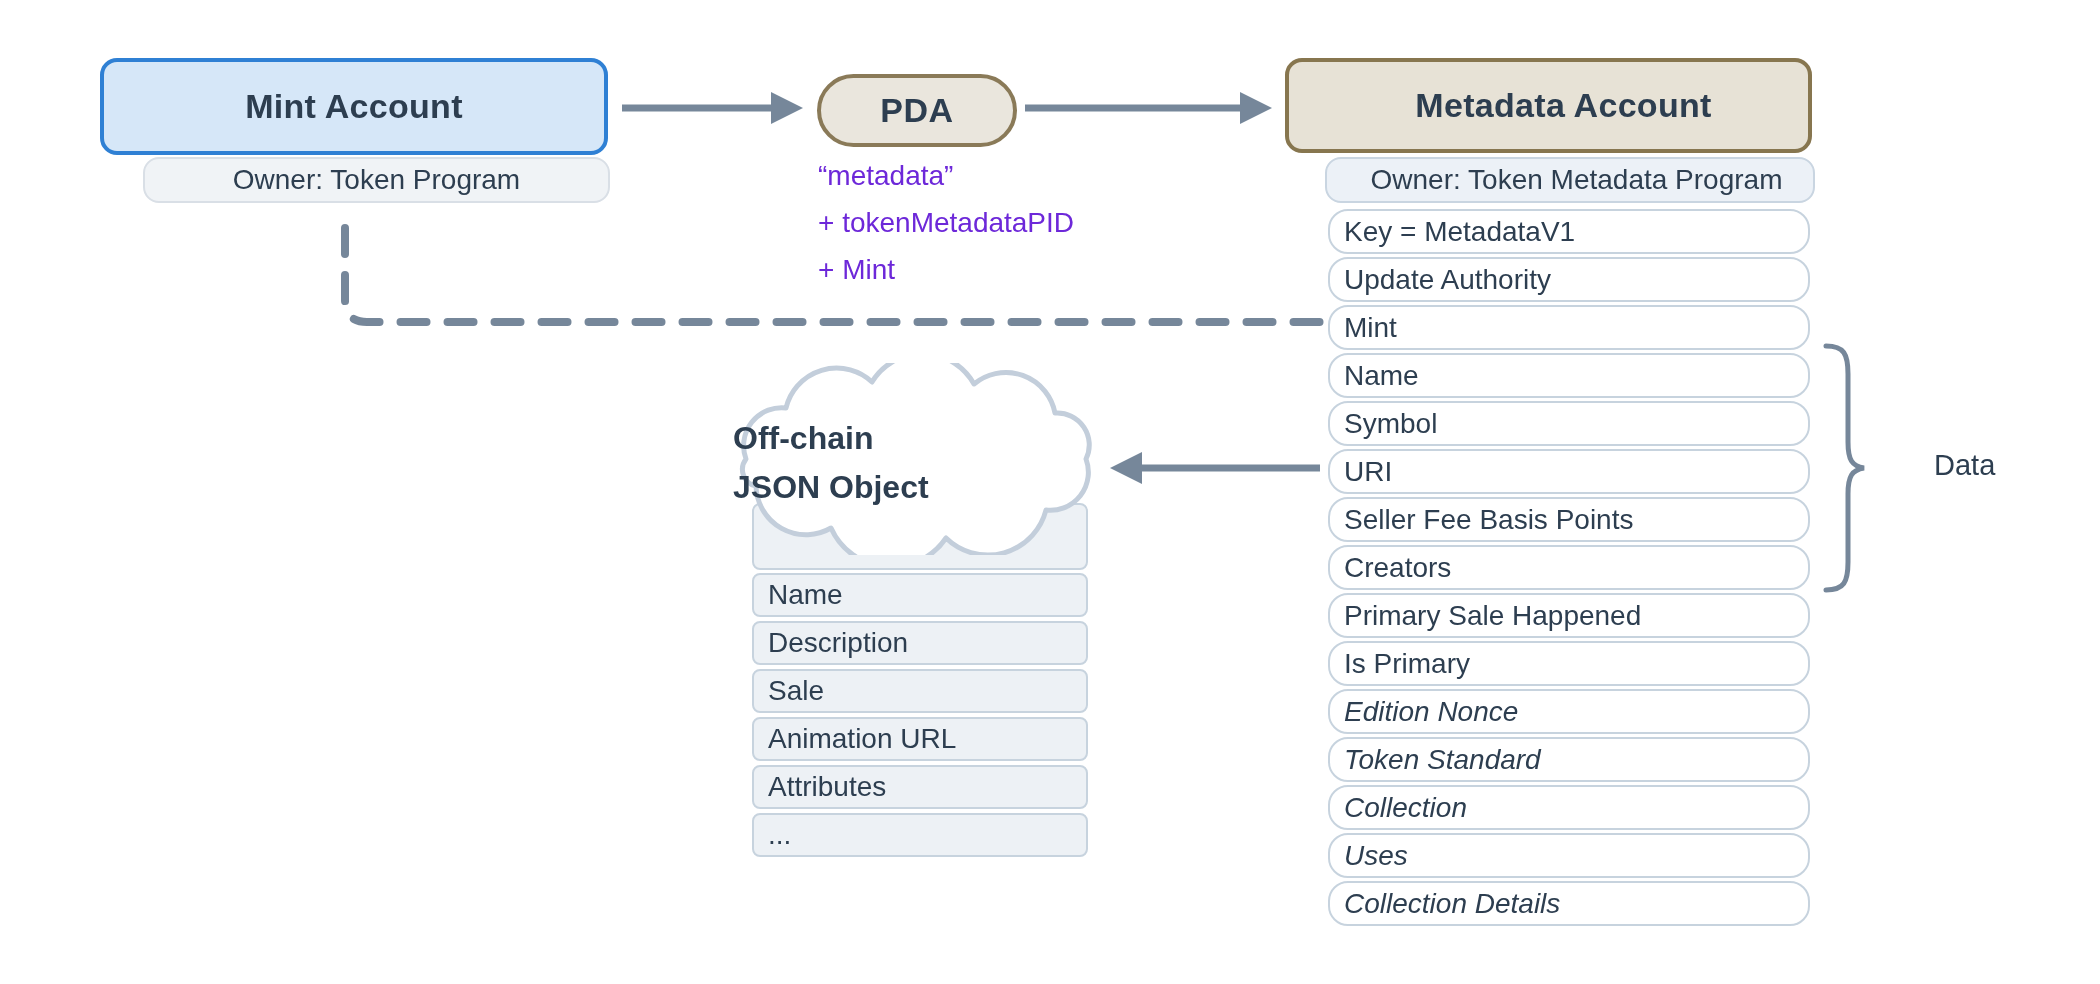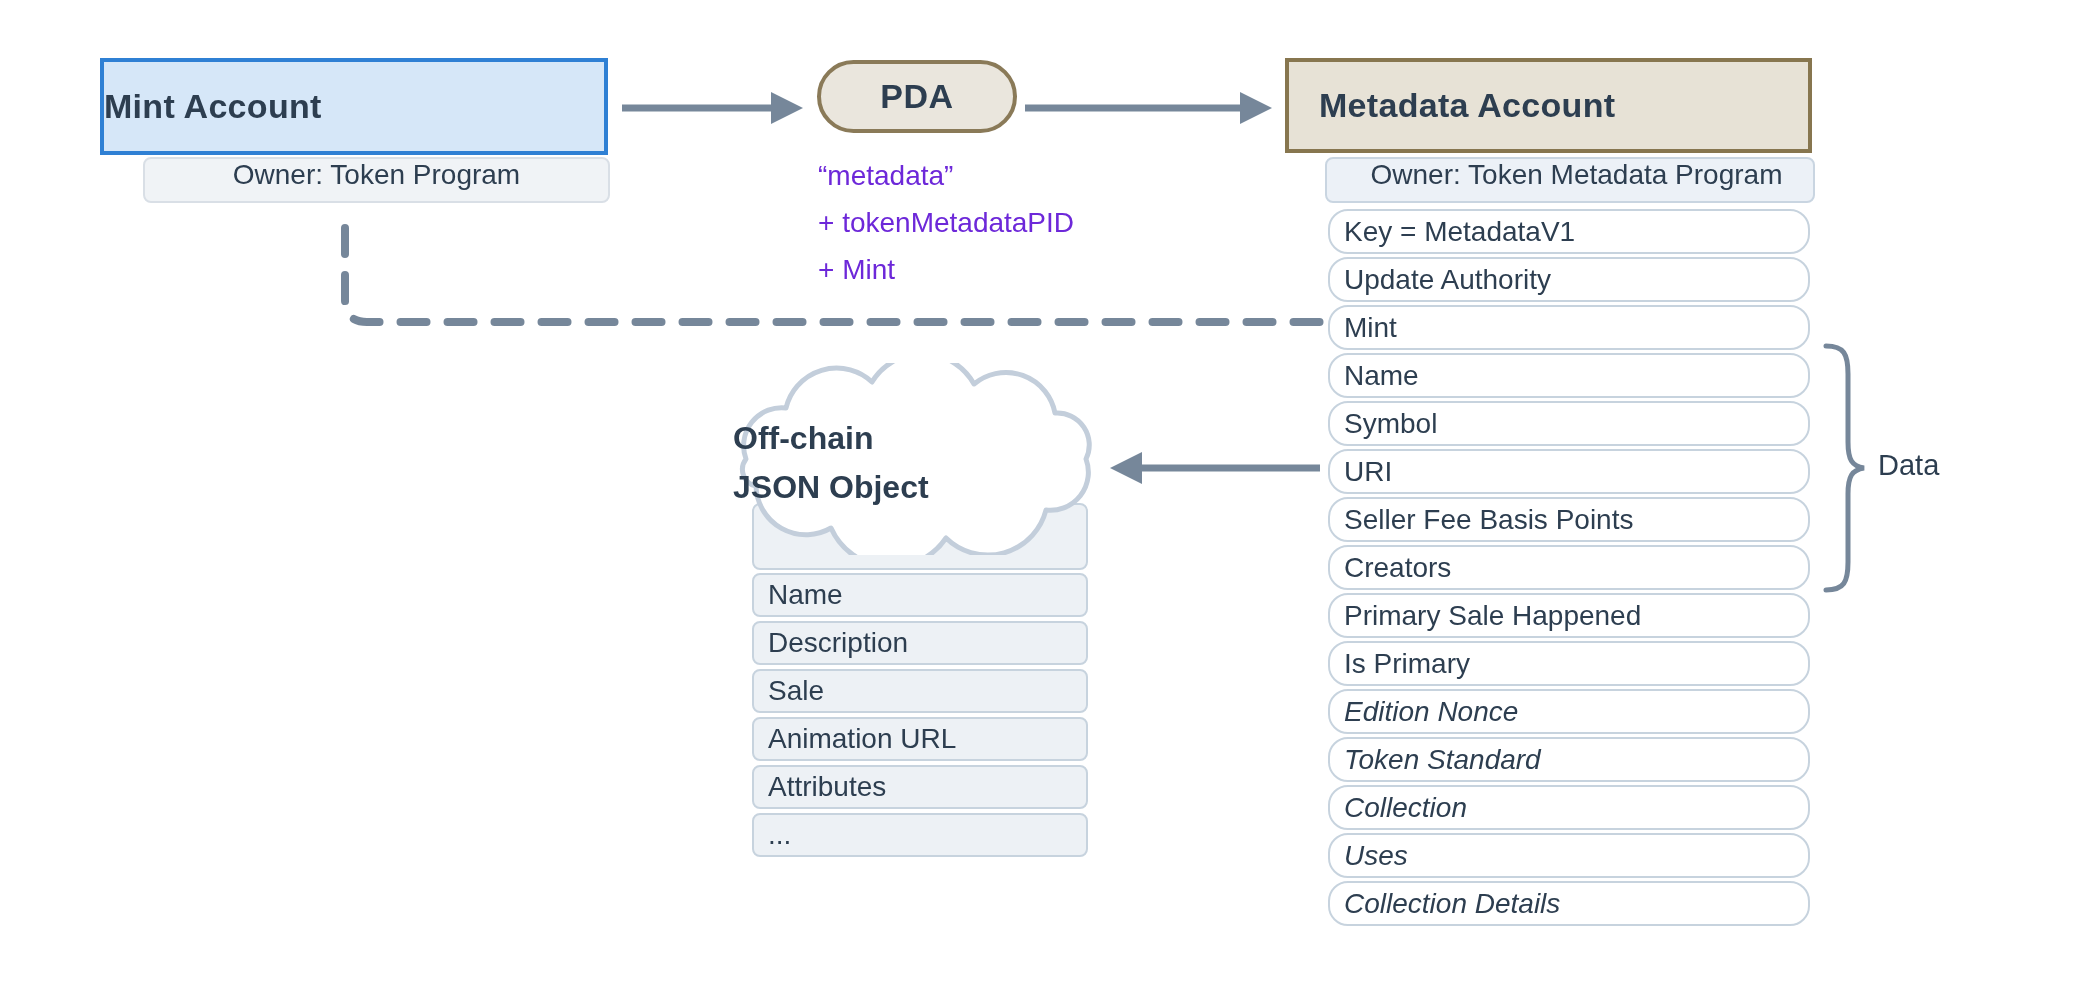--- a/index.html
+++ b/index.html
@@ -4,36 +4,36 @@
 <style>
   html,body{margin:0;padding:0;background:#ffffff;}
   #canvas{
     position:relative;width:2100px;height:984px;background:#ffffff;overflow:hidden;
     font-family:"Liberation Sans",sans-serif;color:#2d3e50;
   }
   .abs{position:absolute;box-sizing:border-box;}
 
   
   .acct-box{
-    border-radius:0;display:flex;align-items:center;justify-content:flex-start;
+    border-radius:17px;display:flex;align-items:center;justify-content:center;
     font-size:34px;font-weight:600;letter-spacing:.3px;
   }
   .mint-box{left:100px;top:58px;width:508px;height:97px;background:#d6e7f8;border:4px solid #2f80d4;}
   .meta-box{left:1285px;top:58px;width:527px;height:95px;background:#e7e2d6;border:4px solid #87764f;z-index:2;padding-left:30px;}
 
   .owner-box{
-    border-radius:8px;display:flex;justify-content:center;
+    border-radius:16px;display:flex;align-items:center;justify-content:center;
     font-size:28px;font-weight:400;
   }
   .mint-owner{left:143px;top:157px;width:467px;height:46px;background:#f0f3f6;border:2px solid #d9dfe6;}
   .meta-owner{left:1325px;top:157px;width:490px;height:46px;background:#ecf1f7;border:2px solid #c9d5e1;padding-left:13px;}
 
   
   .pda-pill{
-    left:817px;top:60px;width:200px;height:73px;background:#eae6dd;border:4px solid #8a7a58;
+    left:817px;top:74px;width:200px;height:73px;background:#eae6dd;border:4px solid #8a7a58;
     border-radius:40px;display:flex;align-items:center;justify-content:center;
     font-size:34px;font-weight:600;letter-spacing:.5px;
   }
   .pda-seeds{left:818px;top:152px;width:340px;font-size:28px;line-height:47px;color:#6d28d9;}
 
   
   .meta-rows{left:1328px;top:209px;width:482px;}
   .row{
     box-sizing:border-box;width:482px;height:45px;margin-bottom:3px;background:#ffffff;
     border:2px solid #c7d3de;border-radius:20px;display:flex;align-items:center;
@@ -50,21 +50,21 @@
     padding-left:14px;font-size:28px;
   }
   .cloud-svg{left:730px;top:363px;width:372px;height:192px;z-index:2;}
   .cloud-text{
     left:733px;top:414px;width:367px;z-index:3;
     font-size:32px;font-weight:600;line-height:49px;
   }
 
   
   .conn{pointer-events:none;}
-  .data-label{left:1878px;top:449px;font-size:29px;}
+  .data-label{left:1934px;top:449px;font-size:29px;}
 </style>
 </head>
 <body>
 
 <div id="canvas">
 
   <div class="abs acct-box mint-box">
     <span>Mint Account</span>
   </div>
   <div class="abs owner-box mint-owner">

